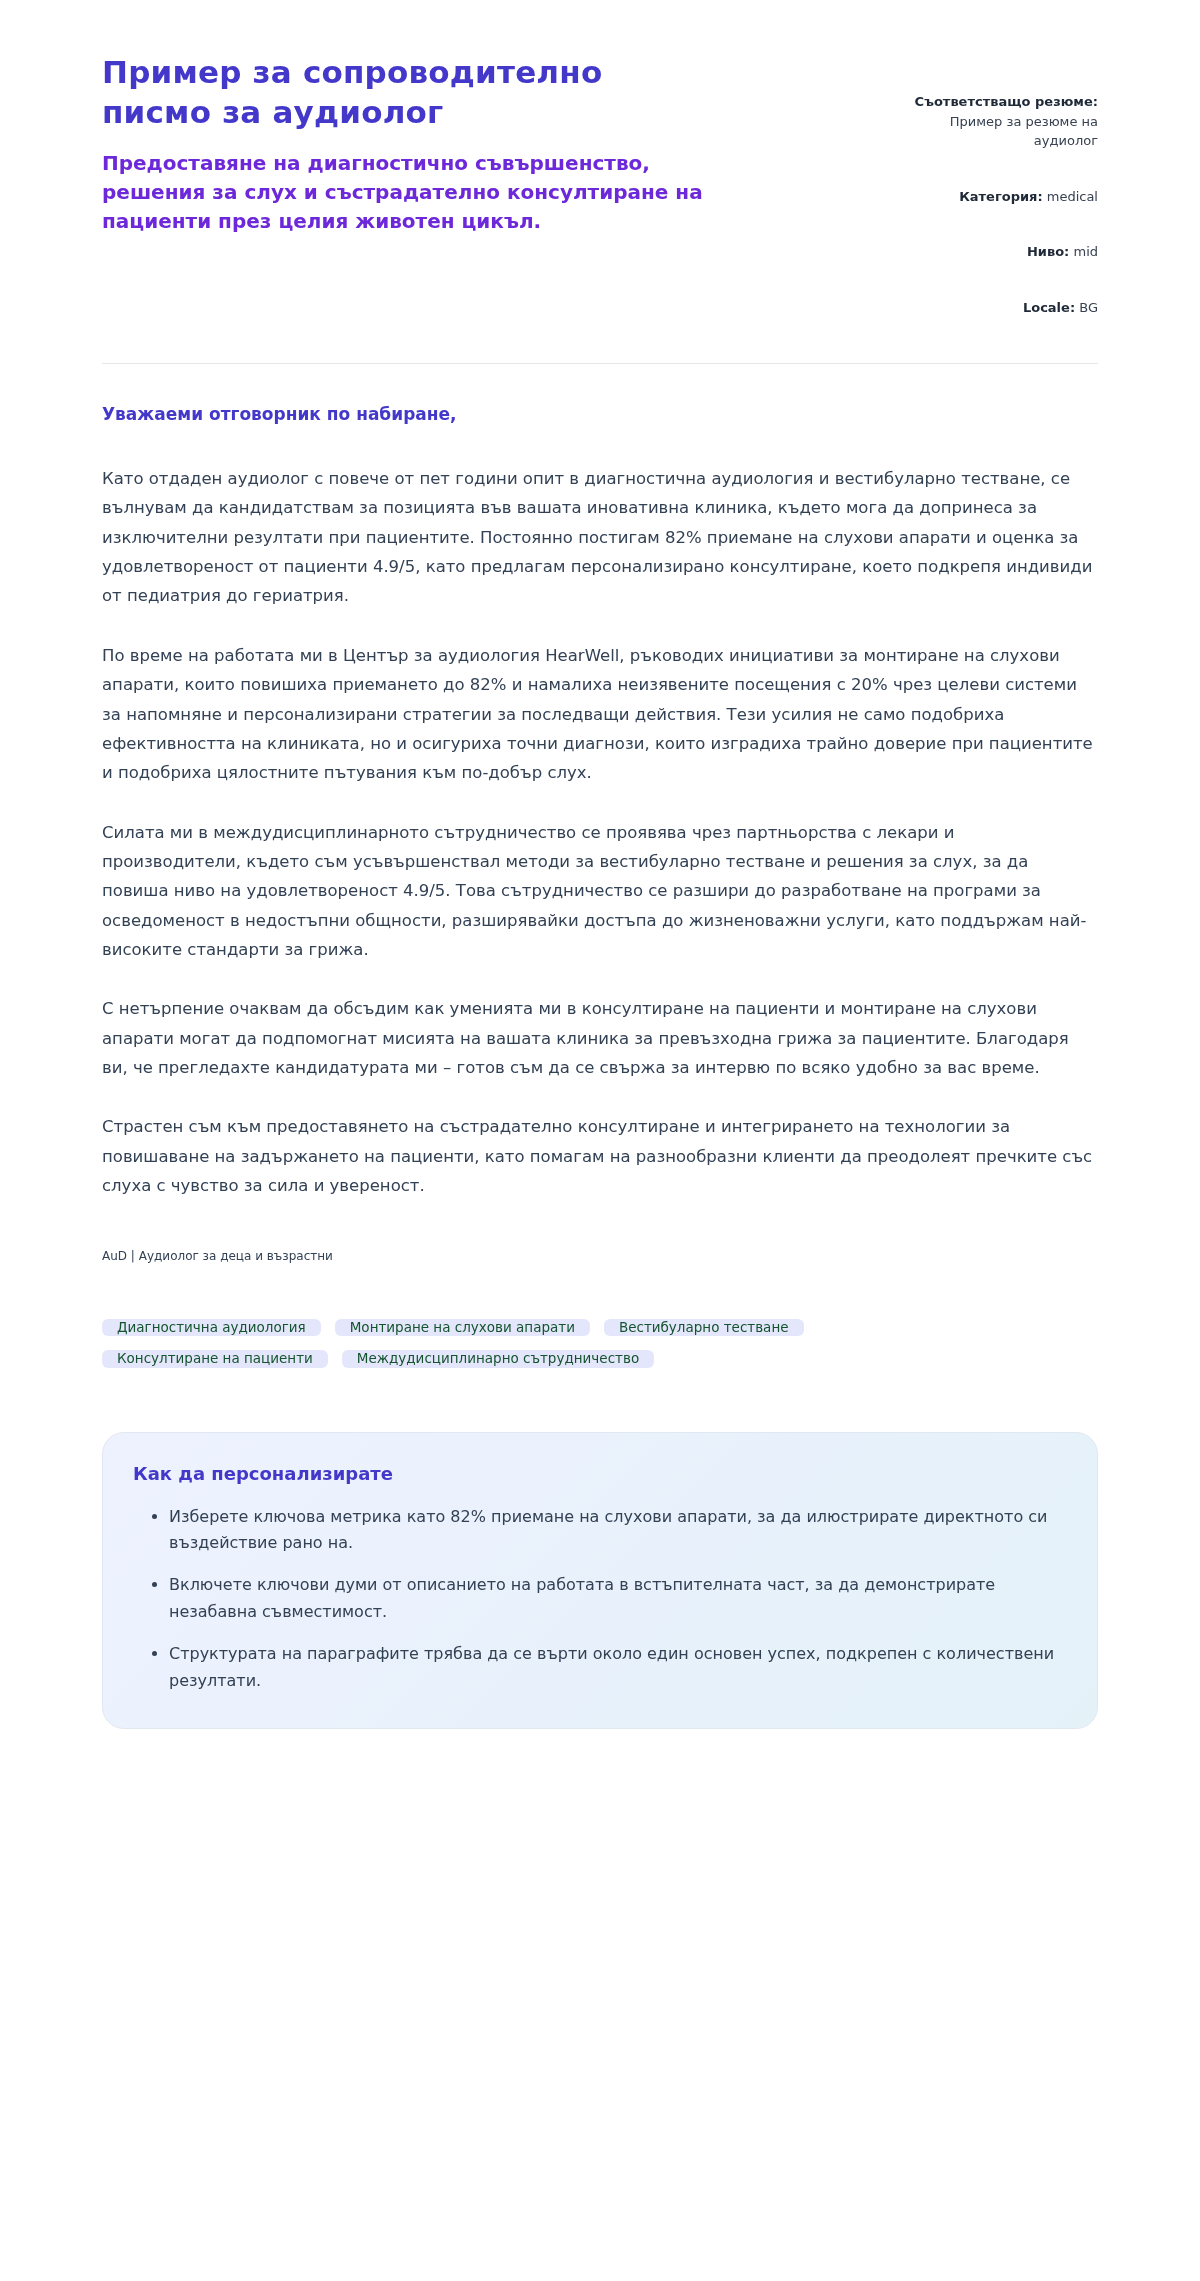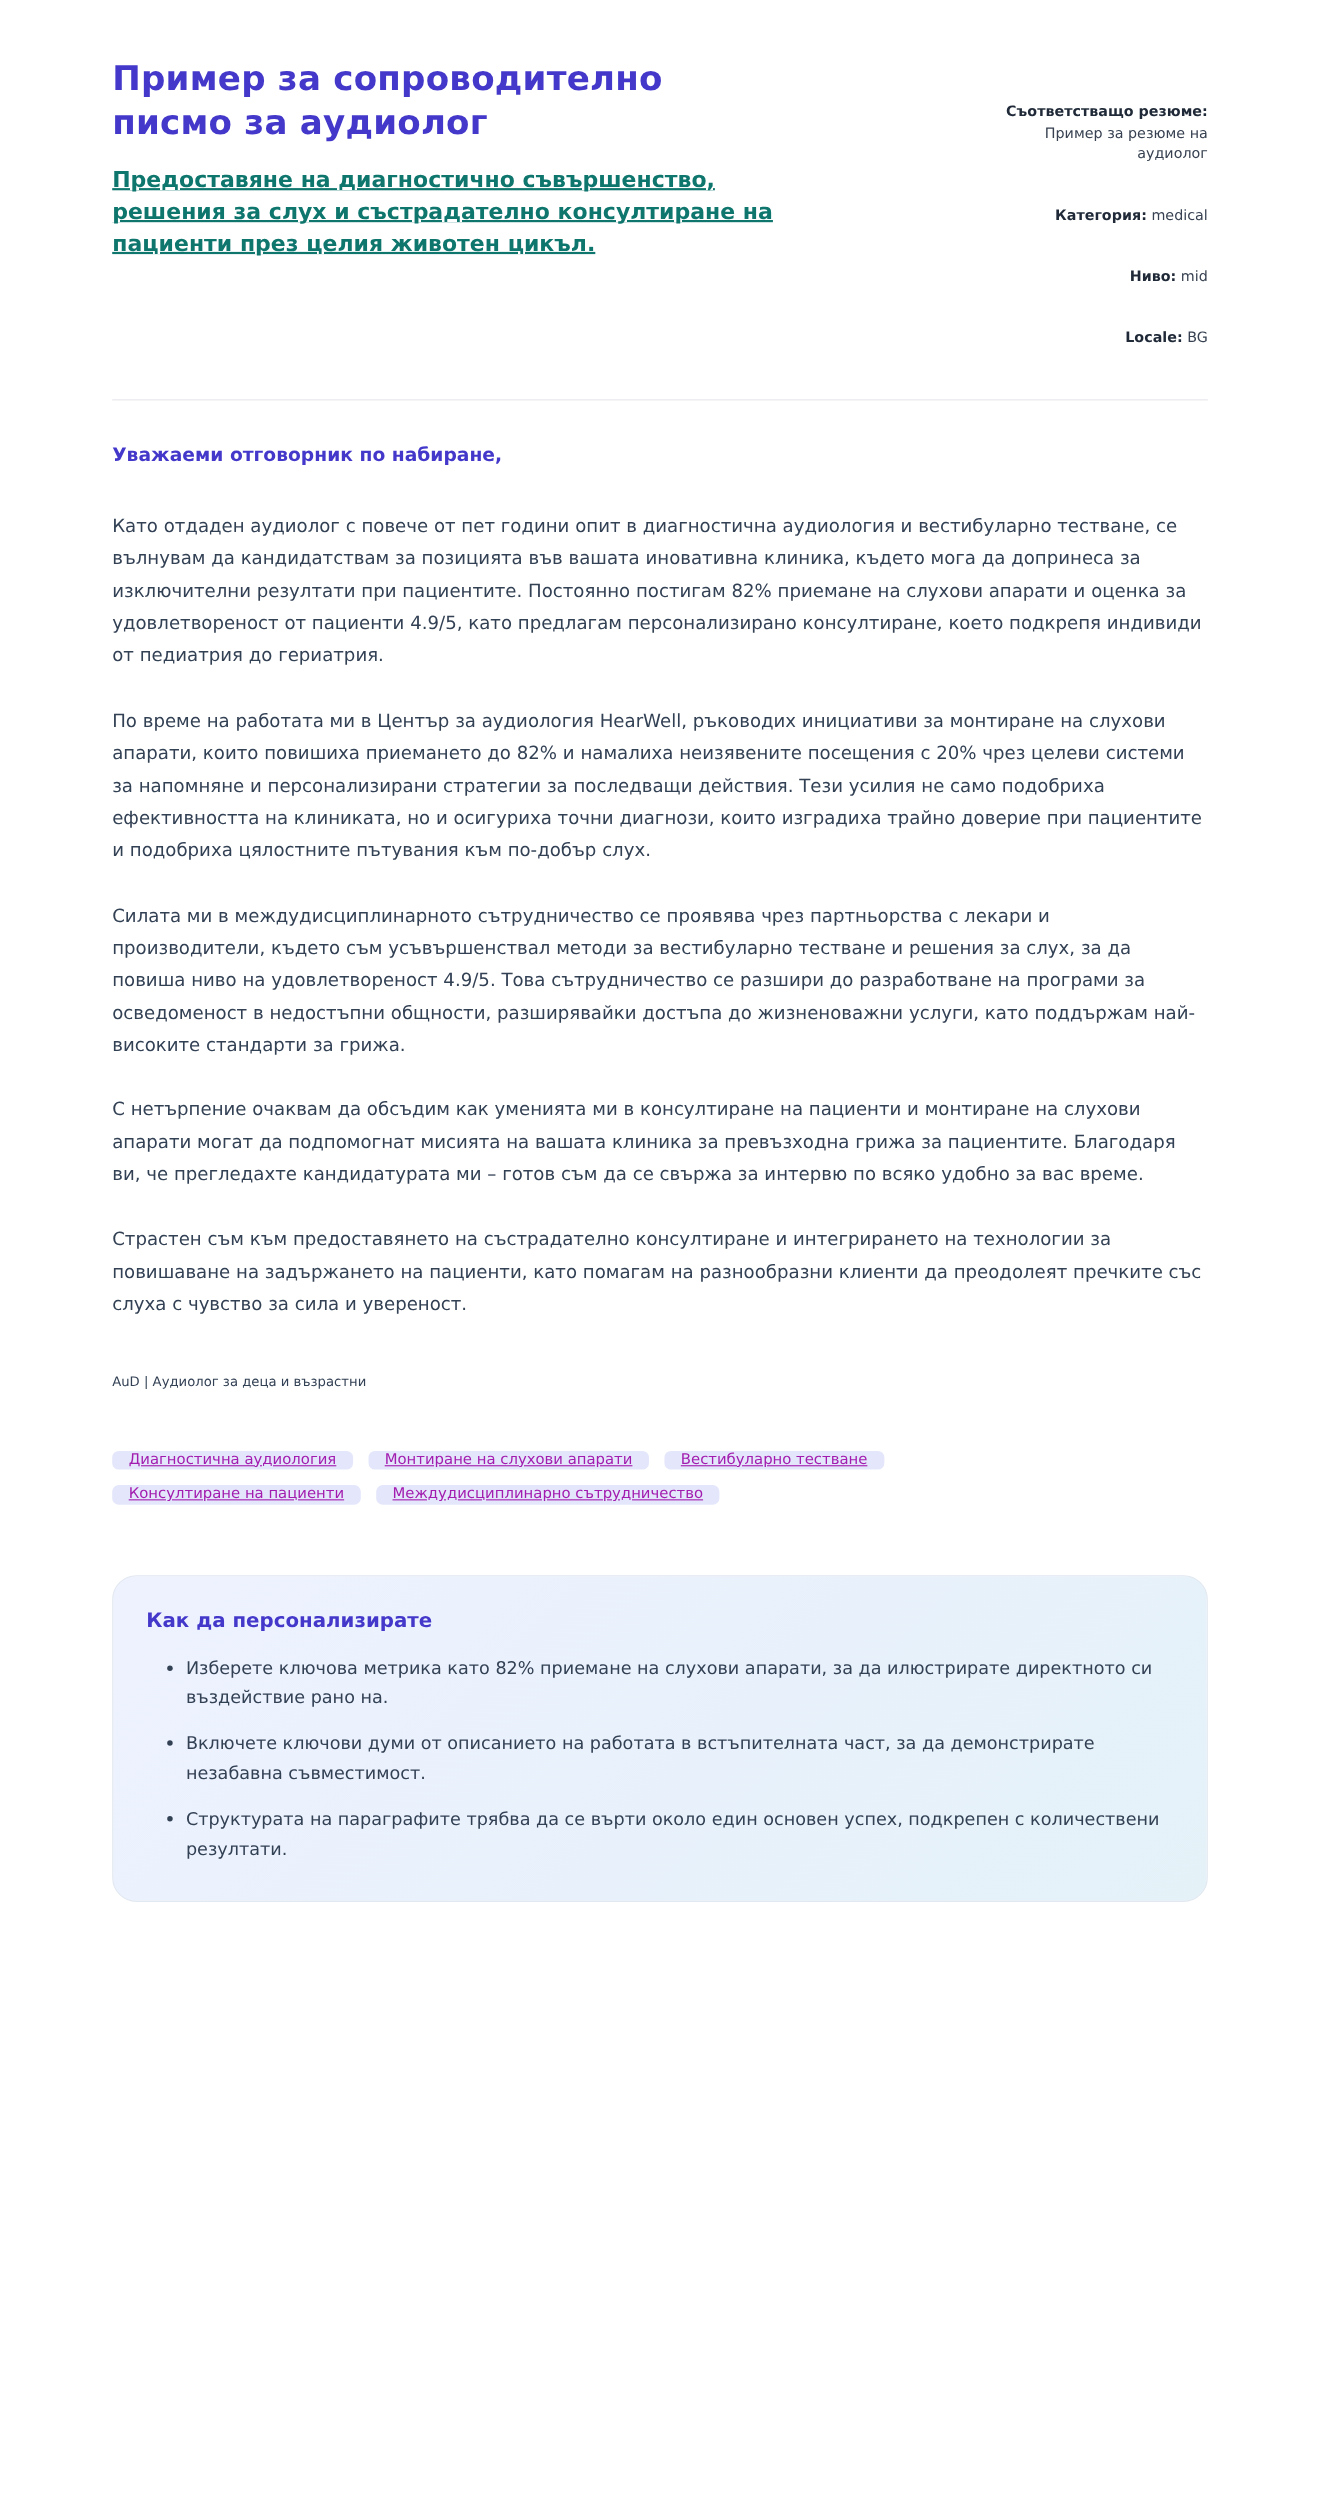--- a/index.html
+++ b/index.html
@@ -32,22 +32,21 @@
     line-height: 1.3;
     font-weight: 700;
     color: #4338ca;
     letter-spacing: 0.2px;
   }
   .page-subtitle {
     margin: 0;
     font-size: 20px;
     line-height: 1.45;
     font-weight: 700;
-    color: #0f766e;
-    text-decoration: underline;
+    color: #6d28d9;
   }
   .meta {
     width: 200px;
     flex-shrink: 0;
     text-align: right;
     font-size: 13px;
     line-height: 1.5;
     color: #374151;
     padding-top: 4px;
   }
@@ -91,27 +90,26 @@
   .tags {
     margin-top: 56px;
     display: flex;
     flex-wrap: wrap;
     gap: 14px;
     max-width: 900px;
   }
   .tag-pill {
     display: inline-block;
     background: #e4e7fb;
-    color: #a21caf;
+    color: #14532d;
     font-size: 13.5px;
     line-height: 1;
     padding: 2px 15px;
     border-radius: 6px;
     white-space: nowrap;
-    text-decoration: underline;
   }
 
   
   .tip-box {
     margin-top: 64px;
     border-radius: 22px;
     padding: 30px 30px 22px 30px;
     background: linear-gradient(135deg, #eef2ff 0%, #e8f1fb 55%, #e4f2f8 100%);
     border: 1px solid #e2e8f0;
   }

